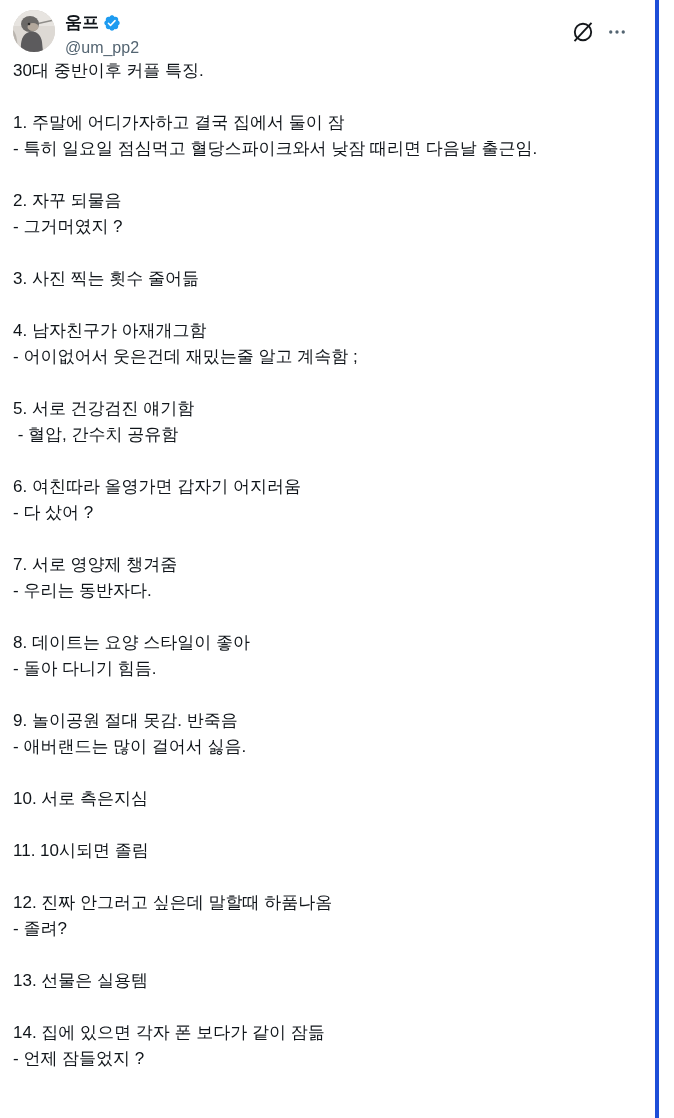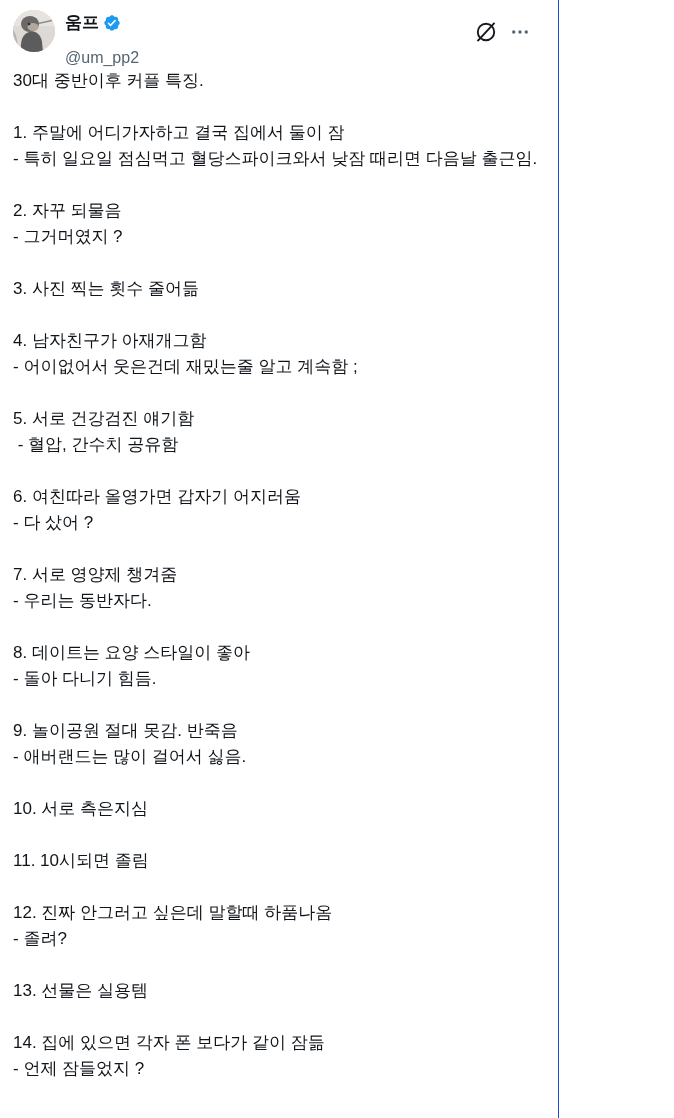--- a/index.html
+++ b/index.html
@@ -8,23 +8,23 @@
     background: #ffffff;
     font-family: "Liberation Sans", sans-serif;
   }
   .page {
     width: 674px;
     height: 1118px;
     background: #ffffff;
     overflow: hidden;
   }
   .tweet-column {
-    width: 559px;
+    width: 659px;
     min-height: 1118px;
-    border-right: 1px solid #1d4ed8;
+    border-right: 4px solid #1d4ed8;
     box-sizing: border-box;
   }
   .tweet {
     padding: 10px 14px 0 13px;
   }
   .tweet-header {
     display: flex;
     align-items: flex-start;
   }
   .avatar {
@@ -57,21 +57,21 @@
   }
   .verified-badge {
     width: 18px;
     height: 18px;
     flex: none;
   }
   .user-handle {
     font-size: 16px;
     line-height: 21px;
     color: #536471;
-    margin-top: 14px;
+    margin-top: 4px;
     cursor: pointer;
   }
   .header-actions {
     display: flex;
     align-items: center;
     gap: 12px;
     padding-top: 10px;
     padding-right: 14px;
   }
   .icon-button {

